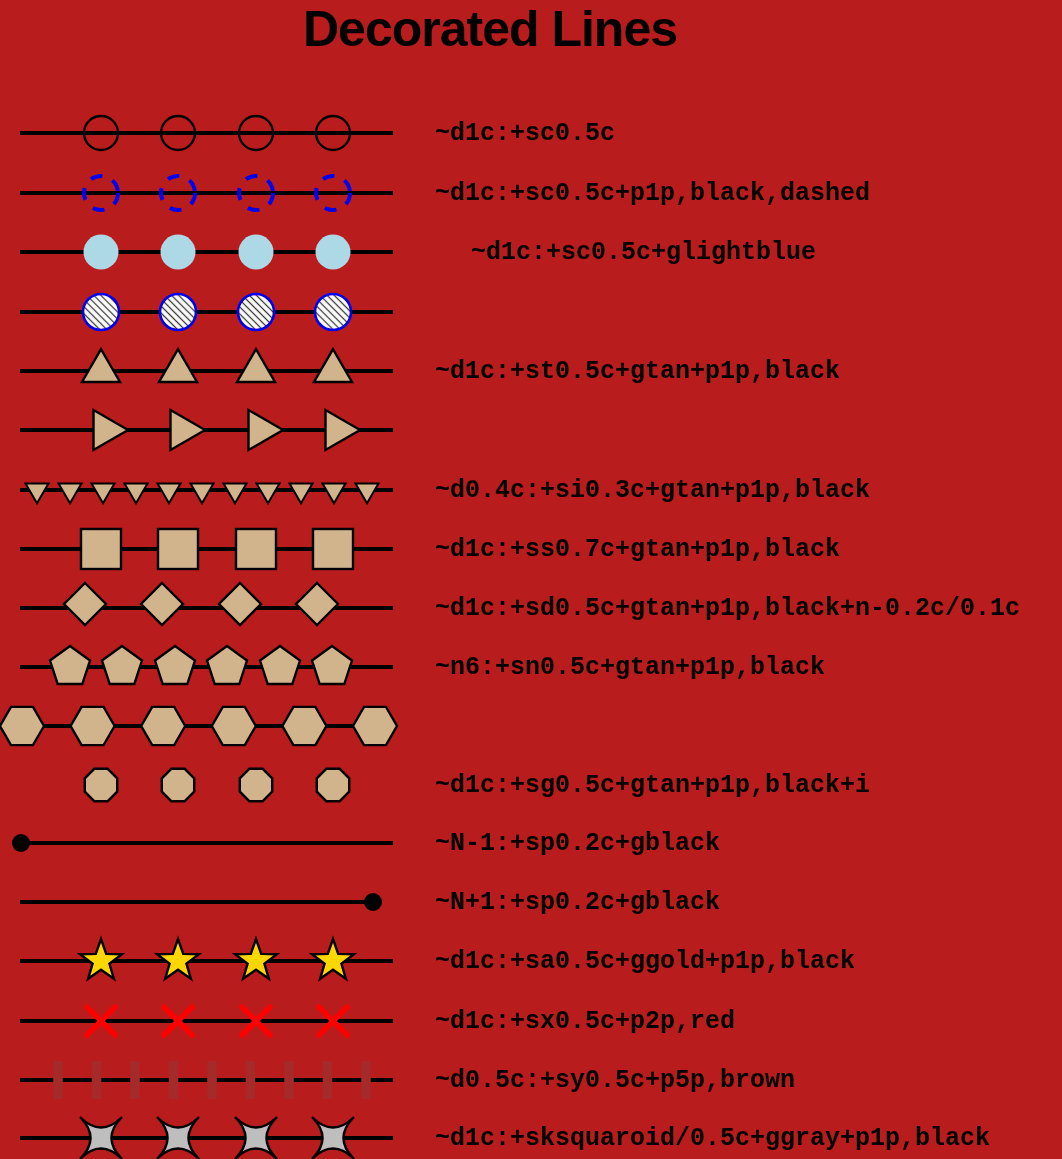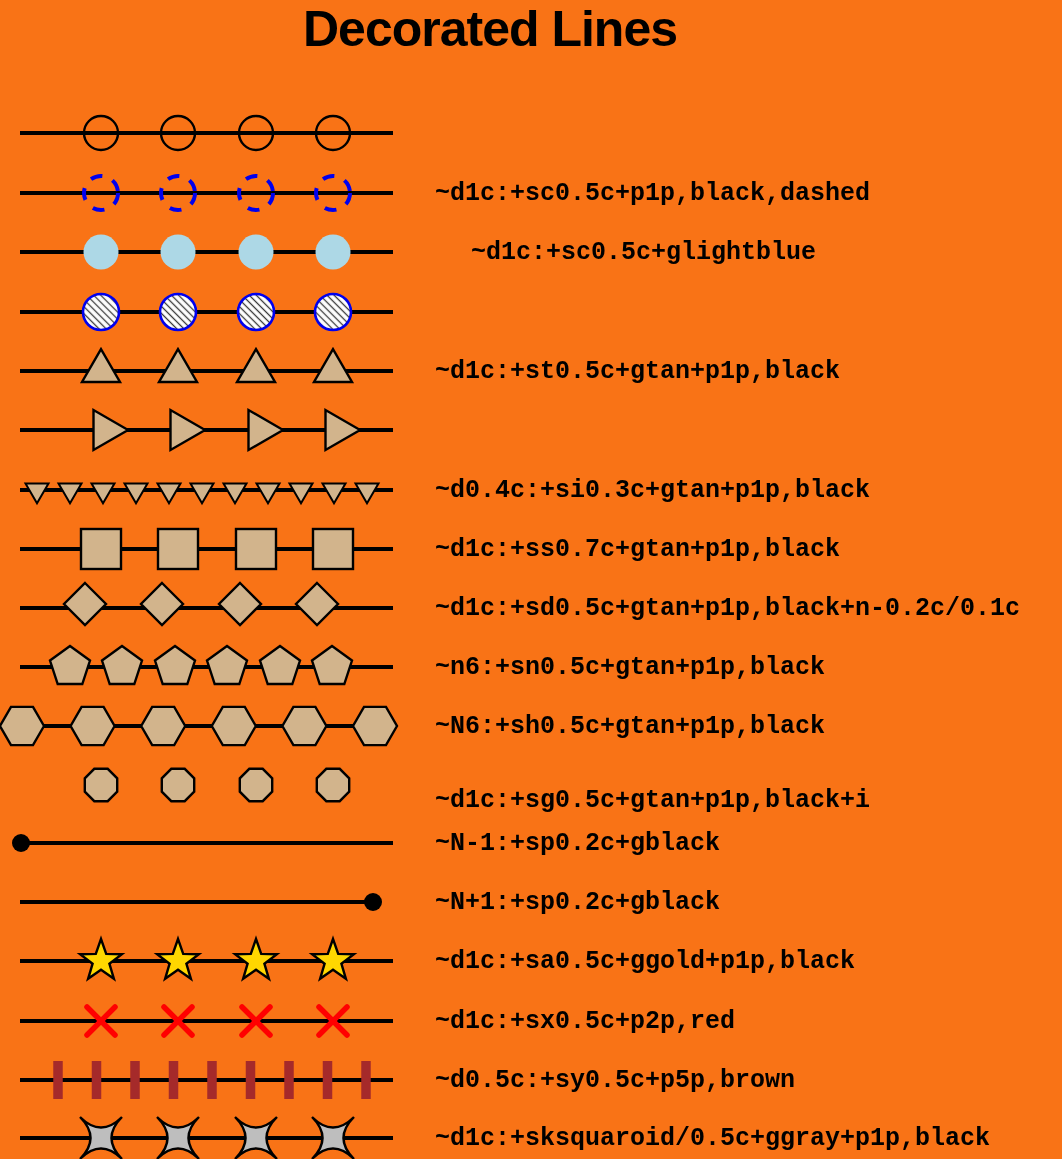--- a/index.html
+++ b/index.html
@@ -1,16 +1,16 @@
 <!DOCTYPE html>
 <html><head>
 <meta charset="utf-8">
 <style>
   html,body{margin:0;padding:0;background:#ffffff;}
-  #canvas{position:relative;width:1062px;height:1159px;background:#f97316;overflow:hidden;}
+  #canvas{position:relative;width:1062px;height:1159px;background:#b91c1c;overflow:hidden;}
   #fig{position:absolute;left:0;top:0;}
   #title{position:absolute;top:0px;left:0;width:980px;text-align:center;
          font-family:"Liberation Sans",sans-serif;font-weight:700;font-size:50px;
          color:#000;letter-spacing:-1px;}
   #labels{position:absolute;left:0;top:0;width:100%;height:100%;}
   .row-label{position:absolute;left:435px;transform:translateY(-50%);
              font-family:"Liberation Mono",monospace;font-weight:700;font-size:25px;
              color:#000;white-space:pre;}
 </style>
 </head>
@@ -161,29 +161,29 @@
           <line x1="20" y1="1138" x2="393" y2="1138" stroke="#000000" stroke-width="4"></line>
           <path d="M 80,1117 Q 101,1138 122,1117 Q 101,1138 122,1159 Q 101,1138 80,1159 Q 101,1138 80,1117 Z" fill="#BEBEBE" stroke="#000000" stroke-width="2.4"></path>
           <path d="M 157,1117 Q 178,1138 199,1117 Q 178,1138 199,1159 Q 178,1138 157,1159 Q 178,1138 157,1117 Z" fill="#BEBEBE" stroke="#000000" stroke-width="2.4"></path>
           <path d="M 235,1117 Q 256,1138 277,1117 Q 256,1138 277,1159 Q 256,1138 235,1159 Q 256,1138 235,1117 Z" fill="#BEBEBE" stroke="#000000" stroke-width="2.4"></path>
           <path d="M 312,1117 Q 333,1138 354,1117 Q 333,1138 354,1159 Q 333,1138 312,1159 Q 333,1138 312,1117 Z" fill="#BEBEBE" stroke="#000000" stroke-width="2.4"></path>
         </g>
       </g>
   </svg>
   <div id="title">Decorated Lines</div>
   <div id="labels">
+      <div class="row-label" style="top: 133px;">~d1c:+sc0.5c</div>
       <div class="row-label" style="top: 193px;">~d1c:+sc0.5c+p1p,black,dashed</div>
       <div class="row-label" style="top: 252px; margin-left: 36px;">~d1c:+sc0.5c+glightblue</div>
       <div class="row-label" style="top: 371px;">~d1c:+st0.5c+gtan+p1p,black</div>
       <div class="row-label" style="top: 490px;">~d0.4c:+si0.3c+gtan+p1p,black</div>
       <div class="row-label" style="top: 549px;">~d1c:+ss0.7c+gtan+p1p,black</div>
       <div class="row-label" style="top: 608px;">~d1c:+sd0.5c+gtan+p1p,black+n-0.2c/0.1c</div>
       <div class="row-label" style="top: 667px;">~n6:+sn0.5c+gtan+p1p,black</div>
-      <div class="row-label" style="top: 726px;">~N6:+sh0.5c+gtan+p1p,black</div>
-      <div class="row-label" style="top: 785px; margin-top: 15px;">~d1c:+sg0.5c+gtan+p1p,black+i</div>
+      <div class="row-label" style="top: 785px;">~d1c:+sg0.5c+gtan+p1p,black+i</div>
       <div class="row-label" style="top: 843px;">~N-1:+sp0.2c+gblack</div>
       <div class="row-label" style="top: 902px;">~N+1:+sp0.2c+gblack</div>
       <div class="row-label" style="top: 961px;">~d1c:+sa0.5c+ggold+p1p,black</div>
       <div class="row-label" style="top: 1021px;">~d1c:+sx0.5c+p2p,red</div>
       <div class="row-label" style="top: 1080px;">~d0.5c:+sy0.5c+p5p,brown</div>
       <div class="row-label" style="top: 1138px;">~d1c:+sksquaroid/0.5c+ggray+p1p,black</div>
     </div>
 </div>
 
 </body></html>

